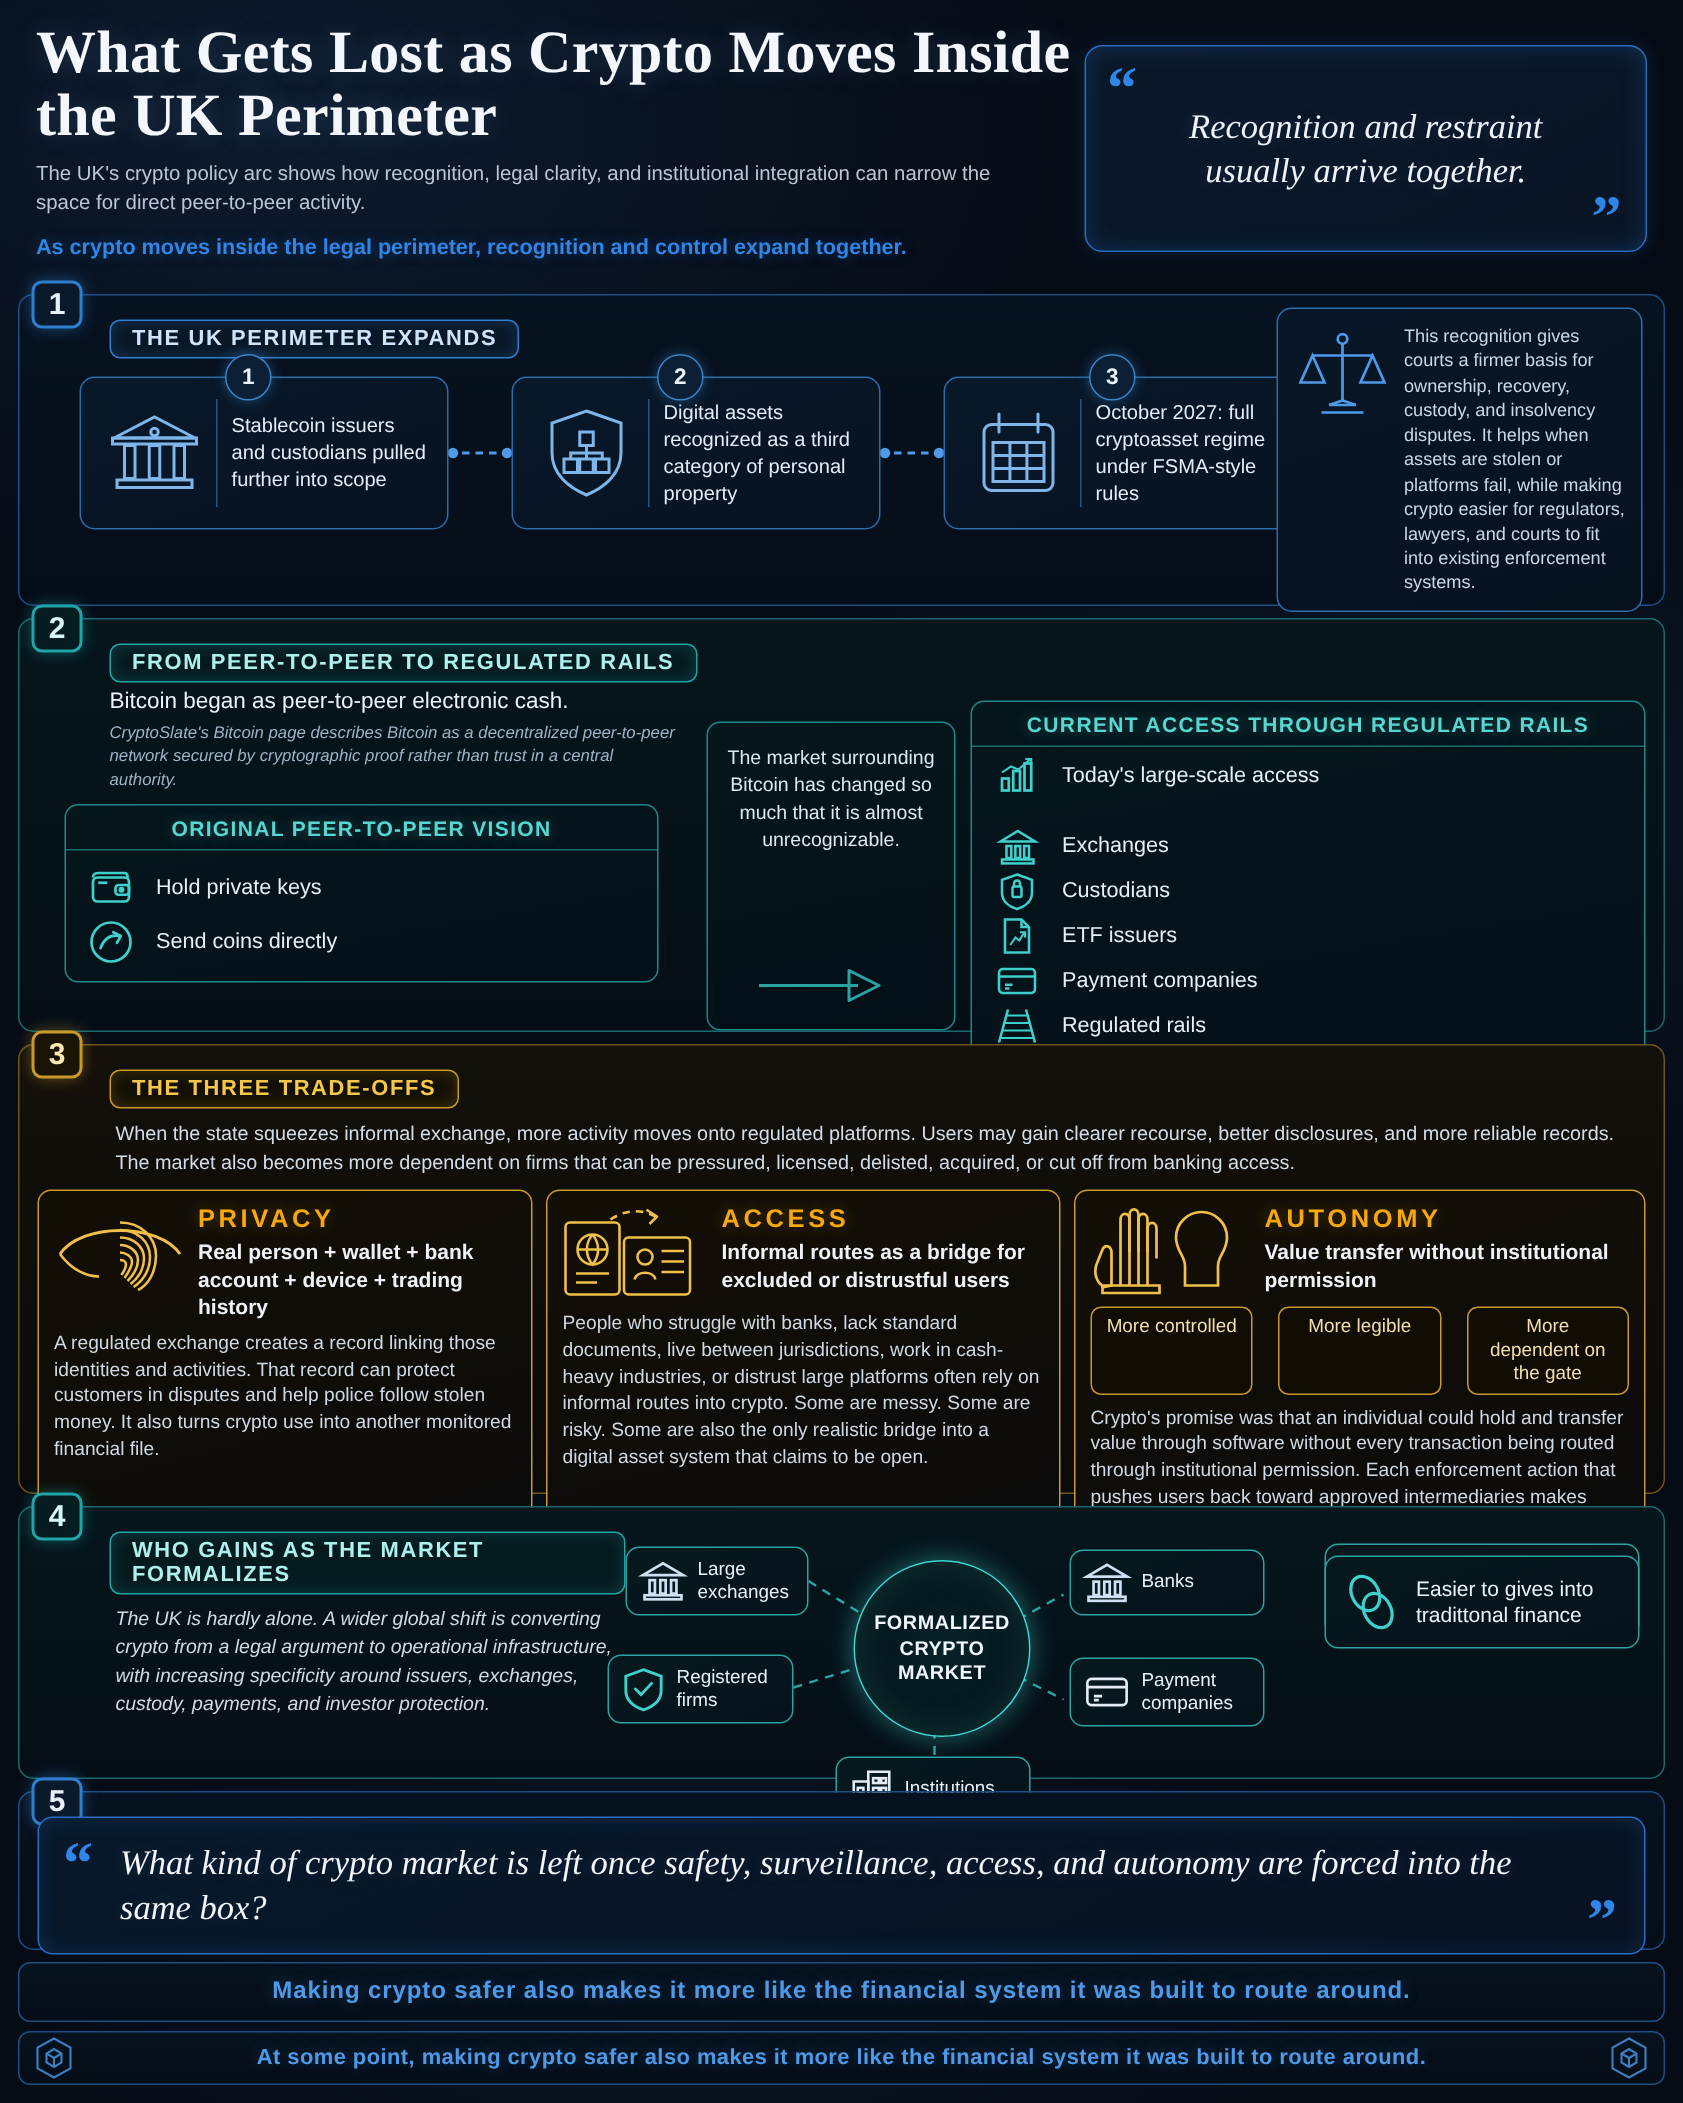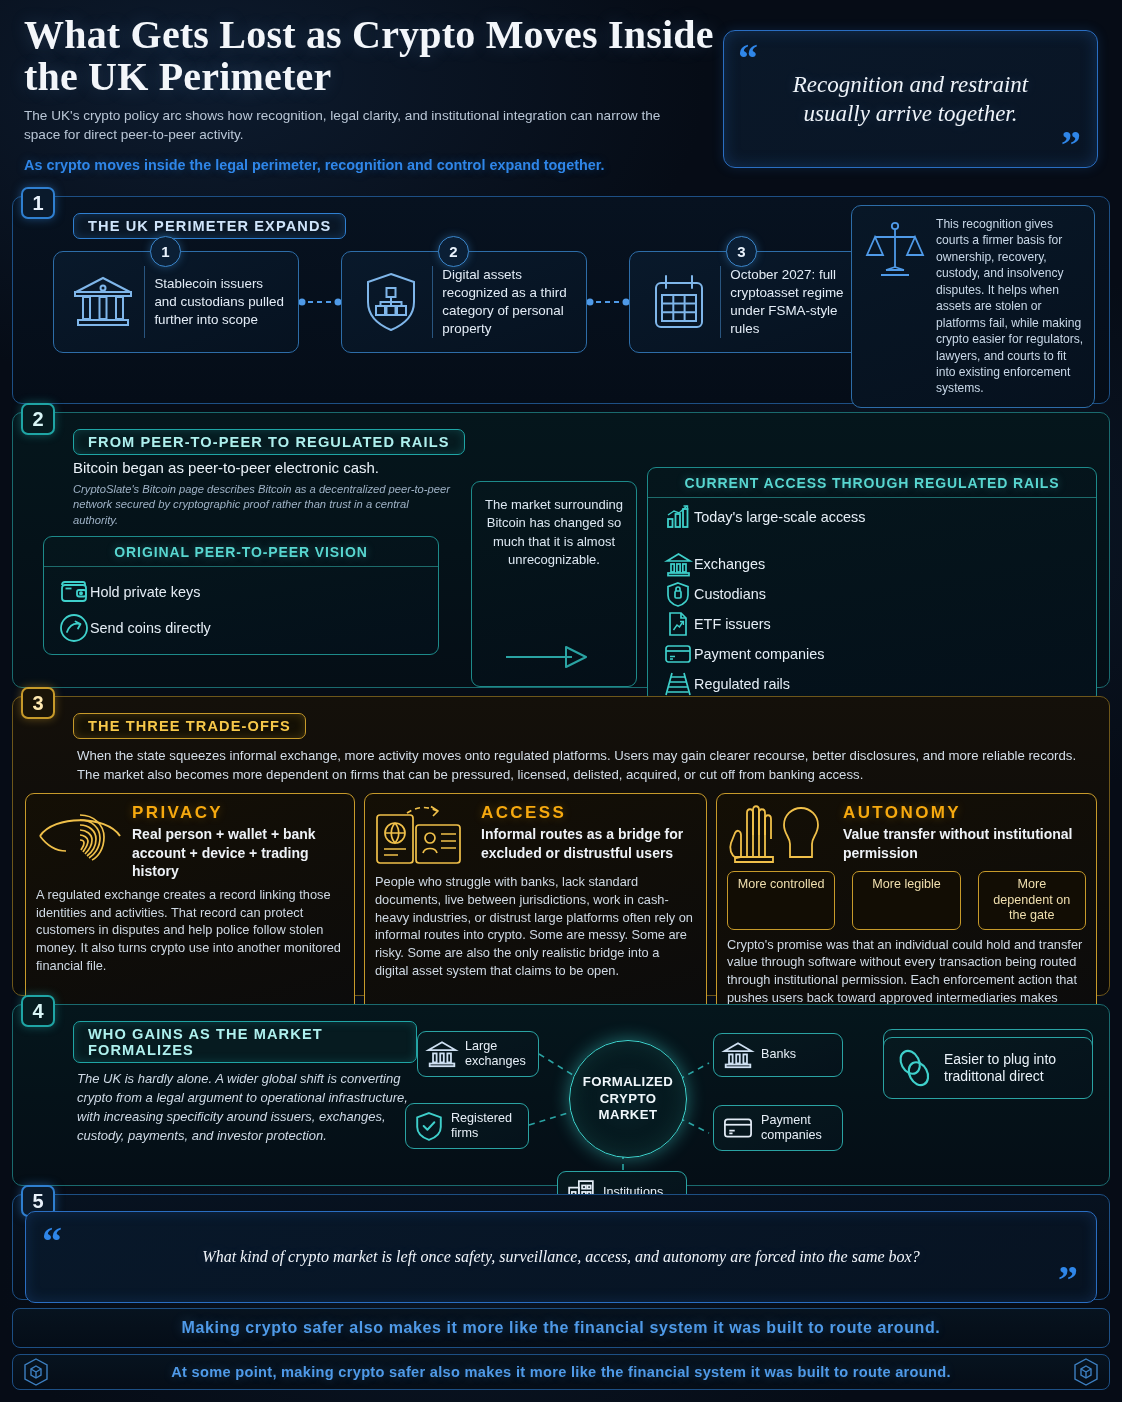--- a/index.html
+++ b/index.html
@@ -114,21 +114,21 @@
   .s2-left { width: 436px; }
   .s2-intro-b { font-size: 15px; color: #eaf1f8; margin-left: 48px; }
   .s2-intro-i { font-size: 11.2px; font-style: italic; color: #9fb2c6; margin: 6px 0 0 48px; line-height: 1.38; max-width: 380px;}
   .panel { border: 1.3px solid #1d8a8a; border-radius: 9px; background: linear-gradient(170deg,#05161c,#04101a); }
   .panel-title {
     text-align: center; font-size: 14px; font-weight: 700; letter-spacing: .9px;
     color: #58d6d0; padding: 7px 6px 6px; border-bottom: 1px solid #1d6b6b;
     text-shadow: 0 0 9px rgba(88,214,208,.35);
   }
   .panel-list { padding: 7px 10px 8px 14px; }
-  .plist-item { display: flex; align-items: center; height: 36px; font-size: 14.4px; color: #e6eef6; }
+  .plist-item { display: flex; align-items: center; gap: 14px; height: 36px; font-size: 14.4px; color: #e6eef6; }
   .plist-item .ic { width: 32px; flex: 0 0 32px; display: flex; align-items: center; justify-content: center; }
   .s2-mid {
     width: 166px; border: 1.2px solid #1d8a8a; border-radius: 9px;
     background: linear-gradient(170deg,#05161c,#040f18);
     padding: 14px 8px 8px; display: flex; flex-direction: column;
     align-items: center; justify-content: flex-start;
   }
   .s2-mid p { font-size: 13px; line-height: 1.42; text-align: center; color: #dce7f1; }
   .s2-right { flex: 1; }
   .s2-foot {
@@ -181,21 +181,21 @@
   .s5-left { width: 372px; position: relative; }
   .s5-txt { margin: 8px 0 0 52px; font-size: 12.1px; line-height: 1.42; color: #c2cfdd; }
   .s5-txt em { font-style: italic; color: #b8c7d8; }
   .s5-quote {
     flex: 1; position: relative; border: 1.5px solid #2a6ec2; border-radius: 10px;
     background: linear-gradient(150deg,#08182a,#071322);
     box-shadow: 0 0 14px rgba(40,110,200,.22) inset;
     padding: 12px 54px; min-height: 92px; display: flex; align-items: center; justify-content: center;
   }
   .s5-quote .qtext {
-    font-family: "Liberation Serif", serif; font-style: italic; font-size: 16px;
+    font-family: "Liberation Serif", serif; font-style: italic; font-size: 23px;
     line-height: 1.3; text-align: left; color: #f1f5fa;
     text-shadow: 0 0 12px rgba(150,190,240,.18);
   }
 
   
   .foot-bar {
     margin: 0 12px 6px; border: 1.1px solid #1d4f84; border-radius: 8px;
     background: linear-gradient(180deg,#07131f,#050d17);
     text-align: center; padding: 10px 10px; font-size: 16px; font-weight: 700;
     letter-spacing: .6px; color: #4f9ae8; text-shadow: 0 0 12px rgba(79,154,232,.3);
@@ -615,21 +615,21 @@
           </span>
           <span>Easier to supervise</span>
         </div>
         <div class="benefit" style="width:210px; height:62px; margin-top:8px;">
           <span>
             <svg width="36" height="38" viewBox="0 0 28 30" fill="none" stroke="#3fd0cb" stroke-width="1.7">
               <ellipse cx="11" cy="10.5" rx="7" ry="9.5" transform="rotate(-28 11 10.5)"></ellipse>
               <ellipse cx="17.5" cy="19.5" rx="7" ry="9.5" transform="rotate(-28 17.5 19.5)"></ellipse>
             </svg>
           </span>
-          <span>Easier to plug into tradittonal direct</span>
+          <span>Easier to gives into tradittonal finance</span>
         </div>
       </div>
     </div>
   </div>
 
   <div class="section sec-blue" style="height:106px;">
     <div class="badge blue">5</div>
     <div class="s5">
       <div class="s5-quote">
         <span class="qmark tl" style="left:16px; top:10px;">“</span>

